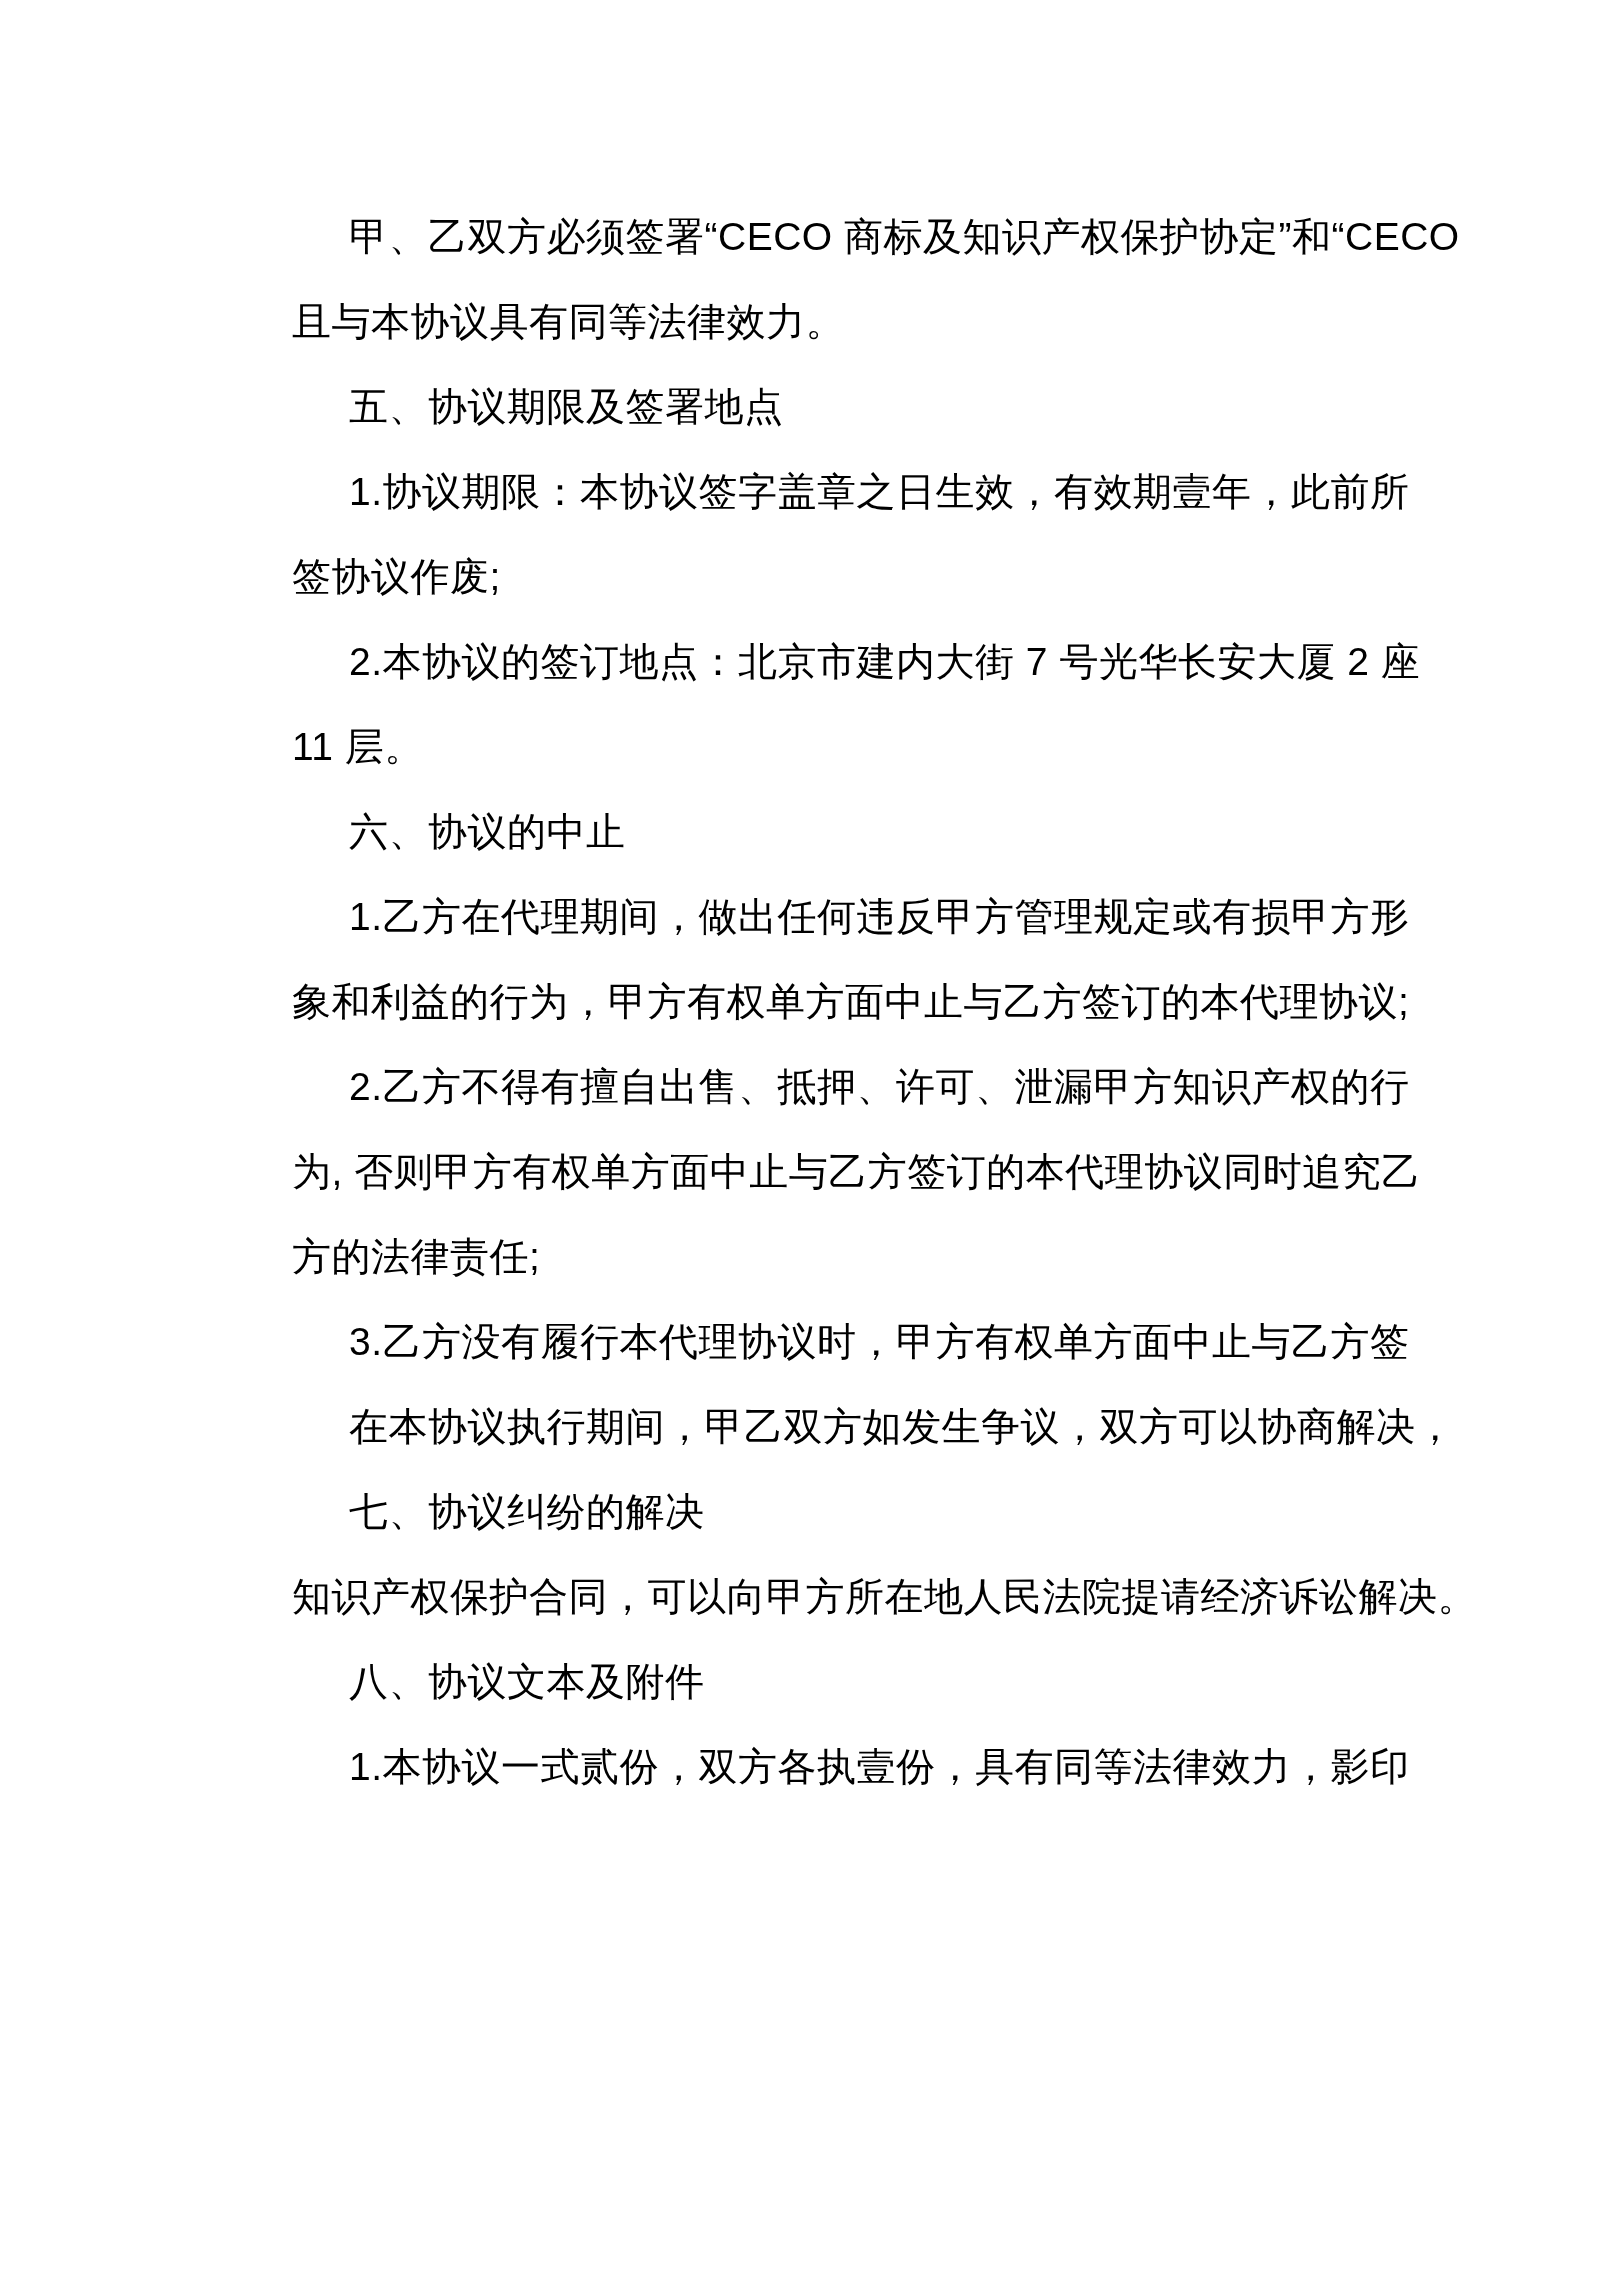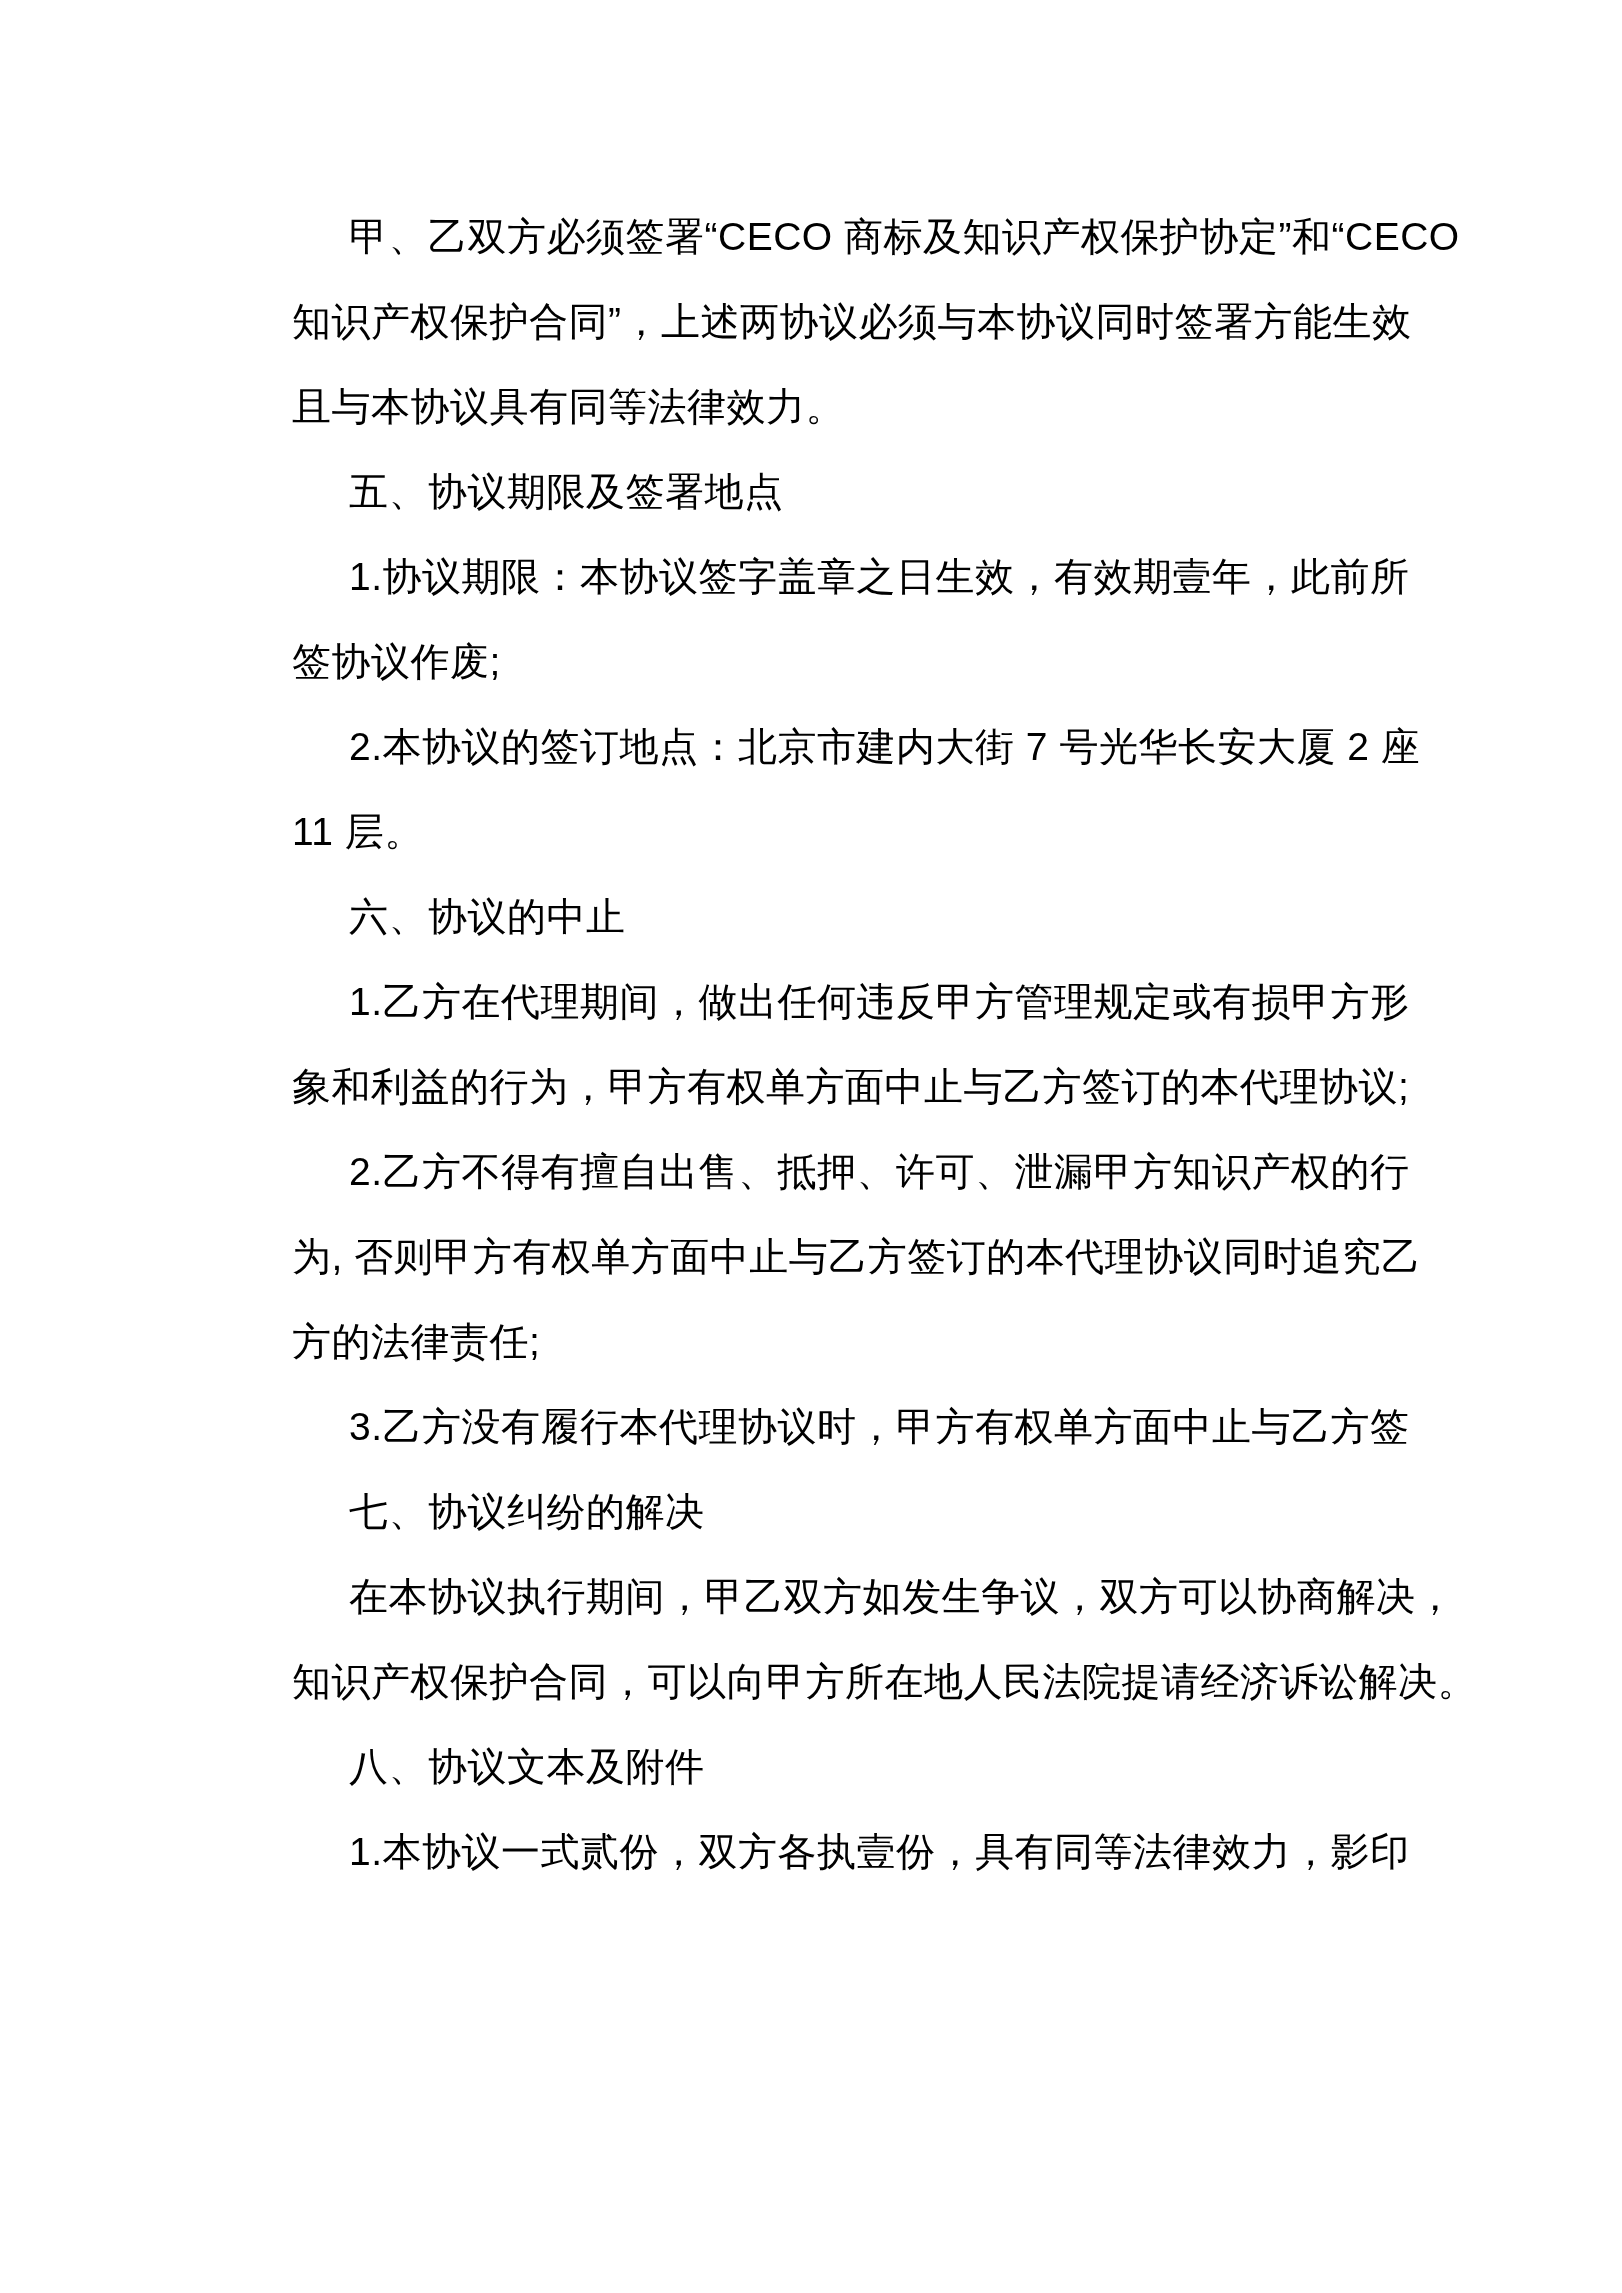--- a/index.html
+++ b/index.html
@@ -35,34 +35,33 @@
   .line.indent {
     padding-left: 57px;
   }
 </style>
 </head>
 <body>
 
 <div class="page">
   <div class="doc-text">
       <div class="line indent">甲、乙双方必须签署“CECO 商标及知识产权保护协定”和“CECO</div>
-      <div class="line">知识产权保护合同”，上述两协议必须与本协议同时签署方能生效</div>
       <div class="line">且与本协议具有同等法律效力。</div>
       <div class="line indent">五、协议期限及签署地点</div>
       <div class="line indent">1.协议期限：本协议签字盖章之日生效，有效期壹年，此前所</div>
       <div class="line">签协议作废;</div>
       <div class="line indent">2.本协议的签订地点：北京市建内大街 7 号光华长安大厦 2 座</div>
       <div class="line">11 层。</div>
       <div class="line indent">六、协议的中止</div>
       <div class="line indent">1.乙方在代理期间，做出任何违反甲方管理规定或有损甲方形</div>
       <div class="line">象和利益的行为，甲方有权单方面中止与乙方签订的本代理协议;</div>
       <div class="line indent">2.乙方不得有擅自出售、抵押、许可、泄漏甲方知识产权的行</div>
       <div class="line">为, 否则甲方有权单方面中止与乙方签订的本代理协议同时追究乙</div>
       <div class="line">方的法律责任;</div>
       <div class="line indent">3.乙方没有履行本代理协议时，甲方有权单方面中止与乙方签</div>
+      <div class="line indent">在本协议执行期间，甲乙双方如发生争议，双方可以协商解决，</div>
       <div class="line indent">七、协议纠纷的解决</div>
-      <div class="line indent">在本协议执行期间，甲乙双方如发生争议，双方可以协商解决，</div>
       <div class="line">知识产权保护合同，可以向甲方所在地人民法院提请经济诉讼解决。</div>
       <div class="line indent">八、协议文本及附件</div>
       <div class="line indent">1.本协议一式贰份，双方各执壹份，具有同等法律效力，影印</div>
     </div>
 </div>
 
 
 </body></html>

